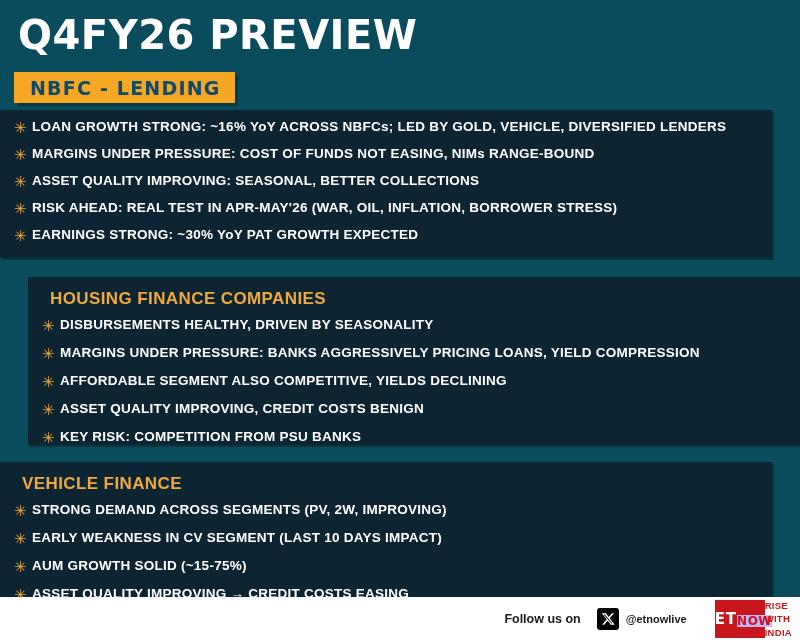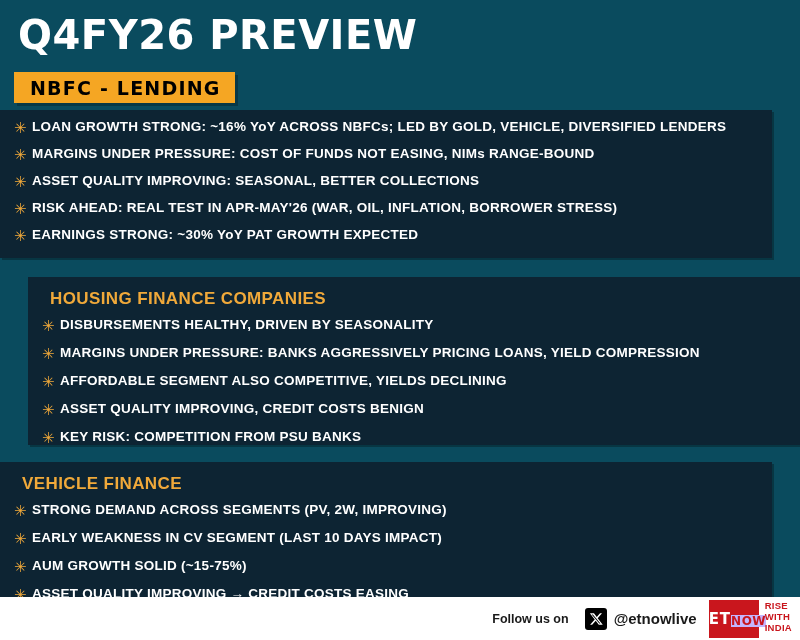--- a/index.html
+++ b/index.html
@@ -52,21 +52,21 @@
     padding: 0 14px 0 16px;
     background: #f5a623;
     display: flex;
     align-items: center;
     box-shadow: 3px 3px 0 rgba(0,0,0,0.25);
   }
   .badge-label {
     font-size: 19px;
     font-weight: 900;
     letter-spacing: 1.2px;
-    color: #000000;
+    color: #0c4a6e;
     font-family: "DejaVu Sans", sans-serif;
     white-space: nowrap;
   }
 
   
   .panel {
     position: absolute;
     left: 0;
     width: 772px;
     background: #0d2433;
@@ -151,25 +151,25 @@
     height: 22px;
     background: #000000;
     border-radius: 3px;
     display: flex;
     align-items: center;
     justify-content: center;
     margin-right: 7px;
   }
   .x-icon svg { display: block; }
   .handle-text {
-    font-size: 15px;
+    font-size: 11px;
     font-weight: 700;
     color: #1a1a1a;
     font-family: "Liberation Sans", sans-serif;
-    margin-right: 12px;
+    margin-right: 28px;
   }
 
   .etnow-logo {
     display: flex;
     align-items: stretch;
     height: 38px;
     margin-right: 4px;
   }
   .etnow-mark {
     width: 50px;
@@ -206,22 +206,21 @@
     font-size: 6.5px;
     font-weight: 700;
     letter-spacing: 0.2px;
     line-height: 8px;
     margin-top: 1px;
     font-family: "Liberation Sans", sans-serif;
   }
   .etnow-tag {
     display: flex;
     flex-direction: column;
-    justify-content: flex-start;
-    padding-left: 6px;
+    justify-content: space-between;
     padding-right: 4px;
   }
   .etnow-tag span {
     color: #c9161d;
     font-size: 9.5px;
     font-weight: 900;
     line-height: 11px;
     letter-spacing: 0.3px;
     font-family: "Liberation Sans", sans-serif;
   }

